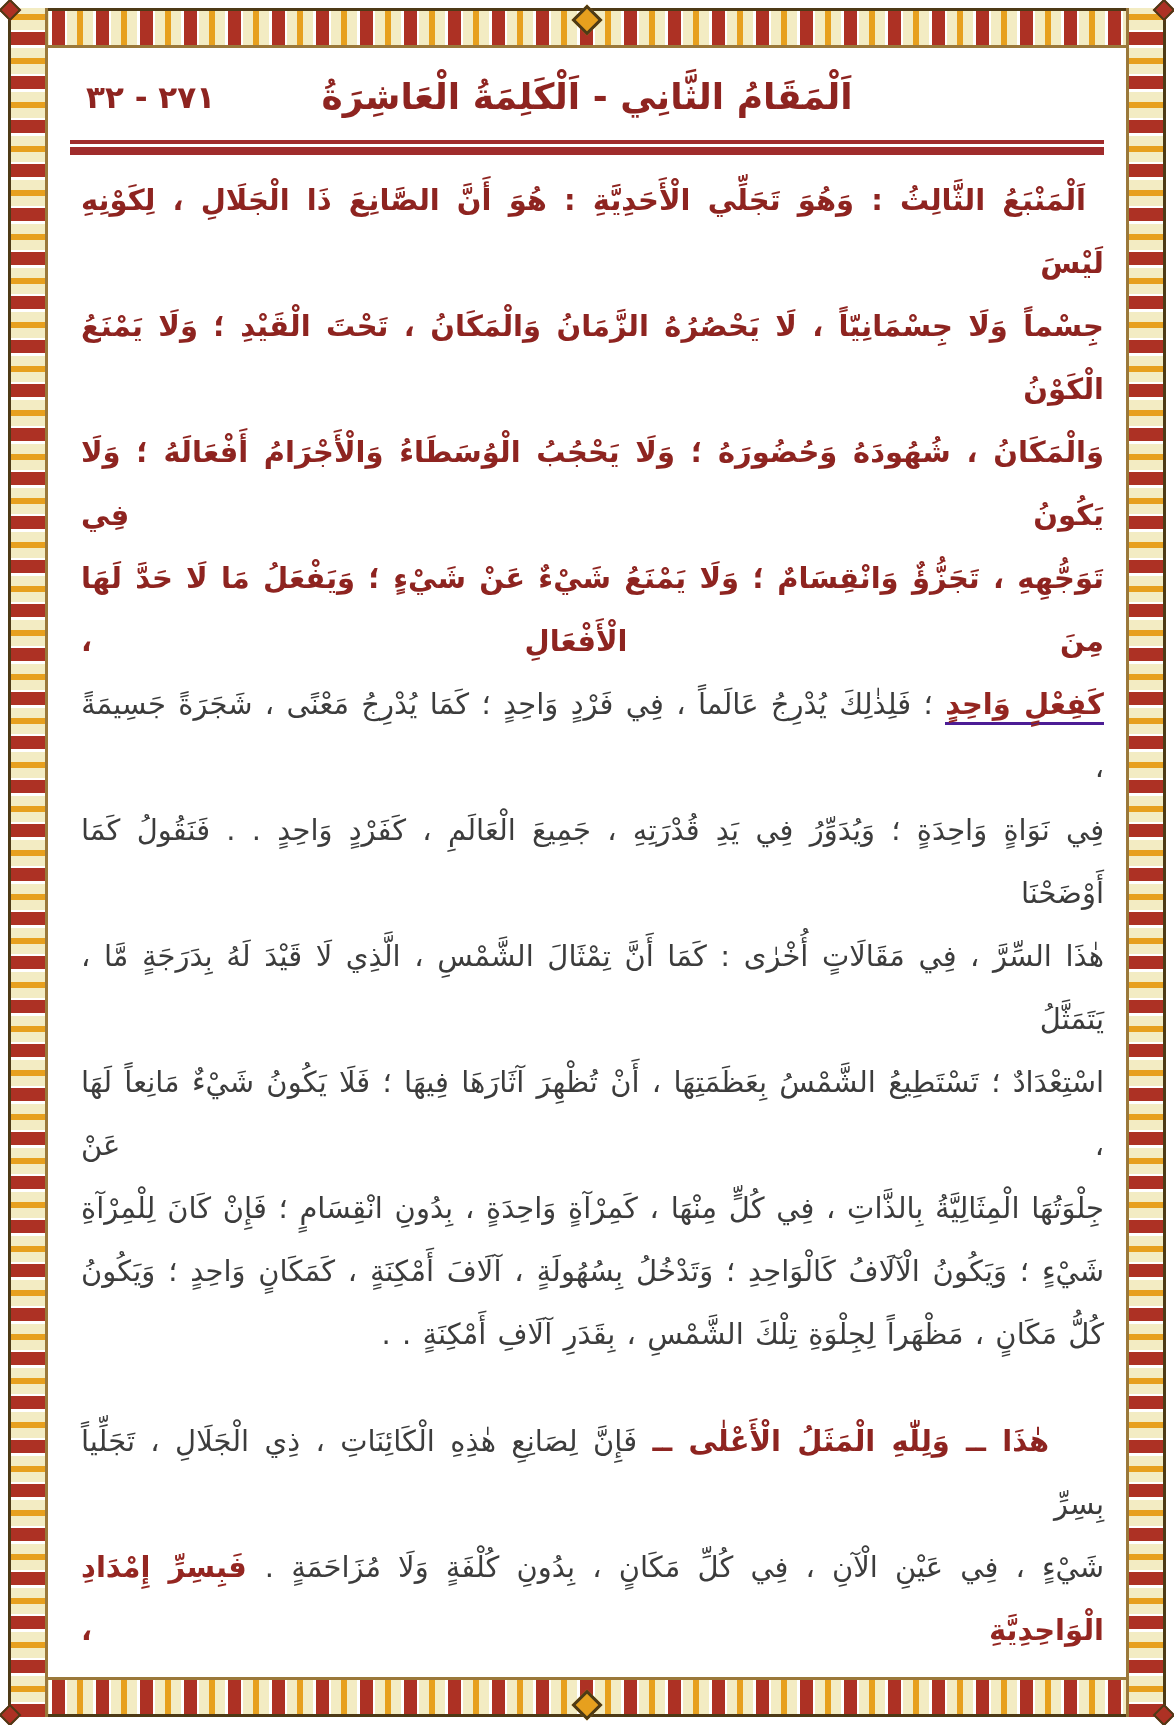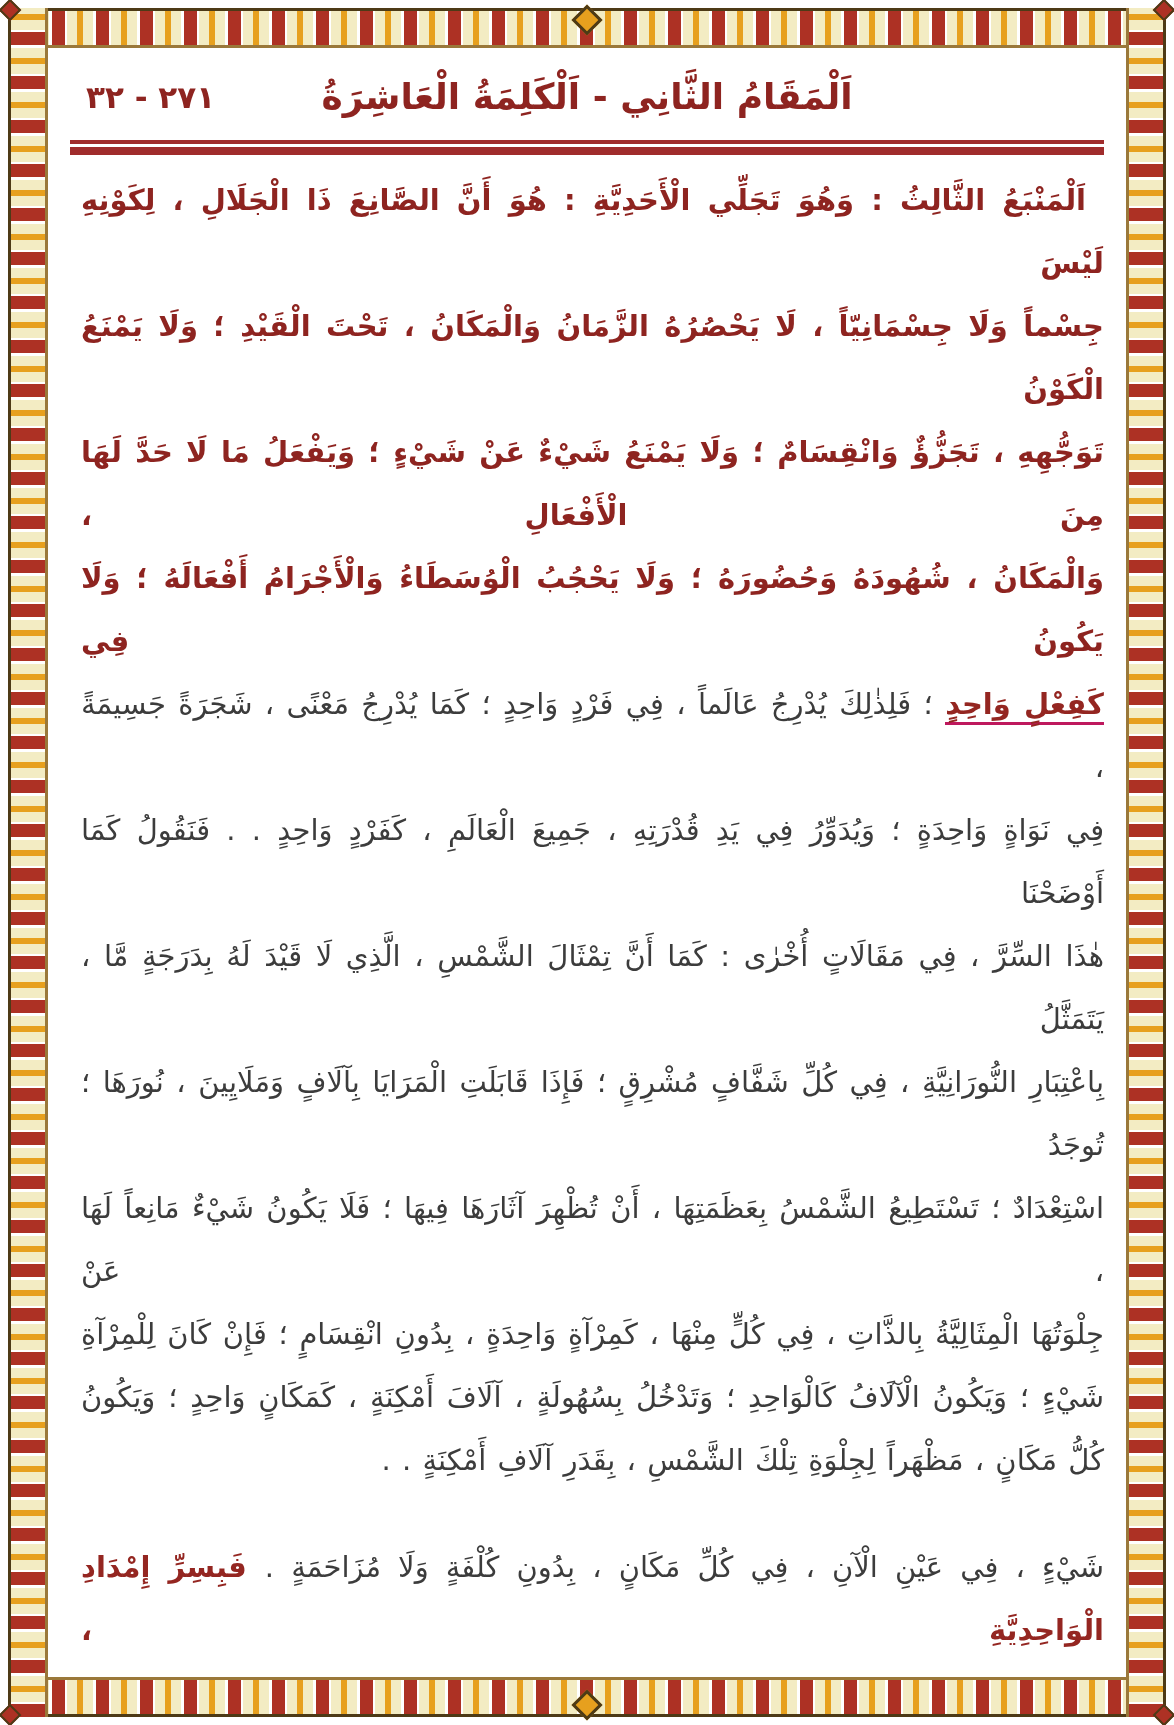--- a/index.html
+++ b/index.html
@@ -64,21 +64,21 @@
   .body-text{margin-top:14px;font-size:29px;line-height:63px;}
   .paragraph + .paragraph{margin-top:44px;}
   .line{
     text-align:justify;text-align-last:justify;
     white-space:normal;word-spacing:2px;margin-left:11px;
   }
   .line.last{text-align-last:right;}
   .seg.ink{color:#3c3c3c;}
   .seg.maroon{color:#8e2420;font-weight:bold;}
   .seg.red{color:#942621;font-weight:bold;}
-  .seg.u{border-bottom:3px solid #be185d;padding-bottom:1px;}
+  .seg.u{border-bottom:3px solid #4c1d95;padding-bottom:1px;}
 </style>
 </head>
 <body>
 
 <div class="page">
 
   <div class="frame">
     <div class="band band-h band-top"></div>
     <div class="band band-h band-bottom"></div>
     <div class="band band-v band-left"></div>
@@ -97,30 +97,30 @@
       <div class="page-number">٢٧١ - ٣٢</div>
     </div>
     <div class="rule">
       <div class="thin"></div>
       <div class="thick"></div>
     </div>
     <div class="body-text">
         <div class="paragraph">
           <div class="line" style="text-indent: 18px;"><span class="seg maroon">اَلْمَنْبَعُ الثَّالِثُ : وَهُوَ تَجَلِّي الْأَحَدِيَّةِ : هُوَ أَنَّ الصَّانِعَ ذَا الْجَلَالِ ، لِكَوْنِهِ لَيْسَ</span></div>
           <div class="line"><span class="seg maroon">جِسْماً وَلَا جِسْمَانِيّاً ، لَا يَحْصُرُهُ الزَّمَانُ وَالْمَكَانُ ، تَحْتَ الْقَيْدِ ؛ وَلَا يَمْنَعُ الْكَوْنُ</span></div>
+          <div class="line"><span class="seg maroon">وَالْمَكَانُ ، شُهُودَهُ وَحُضُورَهُ ؛ وَلَا يَحْجُبُ الْوُسَطَاءُ وَالْأَجْرَامُ أَفْعَالَهُ ؛ وَلَا يَكُونُ فِي</span></div>
           <div class="line"><span class="seg maroon">تَوَجُّهِهِ ، تَجَزُّؤٌ وَانْقِسَامٌ ؛ وَلَا يَمْنَعُ شَيْءٌ عَنْ شَيْءٍ ؛ وَيَفْعَلُ مَا لَا حَدَّ لَهَا مِنَ الْأَفْعَالِ ،</span></div>
-          <div class="line"><span class="seg maroon">وَالْمَكَانُ ، شُهُودَهُ وَحُضُورَهُ ؛ وَلَا يَحْجُبُ الْوُسَطَاءُ وَالْأَجْرَامُ أَفْعَالَهُ ؛ وَلَا يَكُونُ فِي</span></div>
           <div class="line"><span class="seg red u">كَفِعْلٍ وَاحِدٍ</span><span class="seg ink"> ؛ فَلِذٰلِكَ يُدْرِجُ عَالَماً ، فِي فَرْدٍ وَاحِدٍ ؛ كَمَا يُدْرِجُ مَعْنًى ، شَجَرَةً جَسِيمَةً ،</span></div>
           <div class="line"><span class="seg ink">فِي نَوَاةٍ وَاحِدَةٍ ؛ وَيُدَوِّرُ فِي يَدِ قُدْرَتِهِ ، جَمِيعَ الْعَالَمِ ، كَفَرْدٍ وَاحِدٍ . . فَنَقُولُ كَمَا أَوْضَحْنَا</span></div>
           <div class="line"><span class="seg ink">هٰذَا السِّرَّ ، فِي مَقَالَاتٍ أُخْرٰى : كَمَا أَنَّ تِمْثَالَ الشَّمْسِ ، الَّذِي لَا قَيْدَ لَهُ بِدَرَجَةٍ مَّا ، يَتَمَثَّلُ</span></div>
-          <div class="line"><span class="seg ink">بِاعْتِبَارِ النُّورَانِيَّةِ ، فِي كُلِّ شَفَّافٍ مُشْرِقٍ ؛ فَإِذَا قَابَلَتِ الْمَرَايَا بِآلَافٍ وَمَلَايِينَ ، نُورَهَا ؛ تُوجَدُ</span></div>
           <div class="line"><span class="seg ink">اسْتِعْدَادٌ ؛ تَسْتَطِيعُ الشَّمْسُ بِعَظَمَتِهَا ، أَنْ تُظْهِرَ آثَارَهَا فِيهَا ؛ فَلَا يَكُونُ شَيْءٌ مَانِعاً لَهَا ، عَنْ</span></div>
           <div class="line"><span class="seg ink">جِلْوَتُهَا الْمِثَالِيَّةُ بِالذَّاتِ ، فِي كُلٍّ مِنْهَا ، كَمِرْآةٍ وَاحِدَةٍ ، بِدُونِ انْقِسَامٍ ؛ فَإِنْ كَانَ لِلْمِرْآةِ</span></div>
           <div class="line"><span class="seg ink">شَيْءٍ ؛ وَيَكُونُ الْآلَافُ كَالْوَاحِدِ ؛ وَتَدْخُلُ بِسُهُولَةٍ ، آلَافَ أَمْكِنَةٍ ، كَمَكَانٍ وَاحِدٍ ؛ وَيَكُونُ</span></div>
           <div class="line last"><span class="seg ink">كُلُّ مَكَانٍ ، مَظْهَراً لِجِلْوَةِ تِلْكَ الشَّمْسِ ، بِقَدَرِ آلَافِ أَمْكِنَةٍ . .</span></div>
         </div>
         <div class="paragraph">
+          <div class="line" style="text-indent: 55px;"><span class="seg maroon">هٰذَا ــ وَلِلّٰهِ الْمَثَلُ الْأَعْلٰى ــ</span><span class="seg ink"> فَإِنَّ لِصَانِعِ هٰذِهِ الْكَائِنَاتِ ، ذِي الْجَلَالِ ، تَجَلِّياً بِسِرِّ</span></div>
           <div class="line"><span class="seg ink">شَيْءٍ ، فِي عَيْنِ الْآنِ ، فِي كُلِّ مَكَانٍ ، بِدُونِ كُلْفَةٍ وَلَا مُزَاحَمَةٍ .</span><span class="seg red"> فَبِسِرِّ إِمْدَادِ الْوَاحِدِيَّةِ ،</span></div>
         </div>
       </div>
   </div>
 
 </div>
 
 </body></html>

